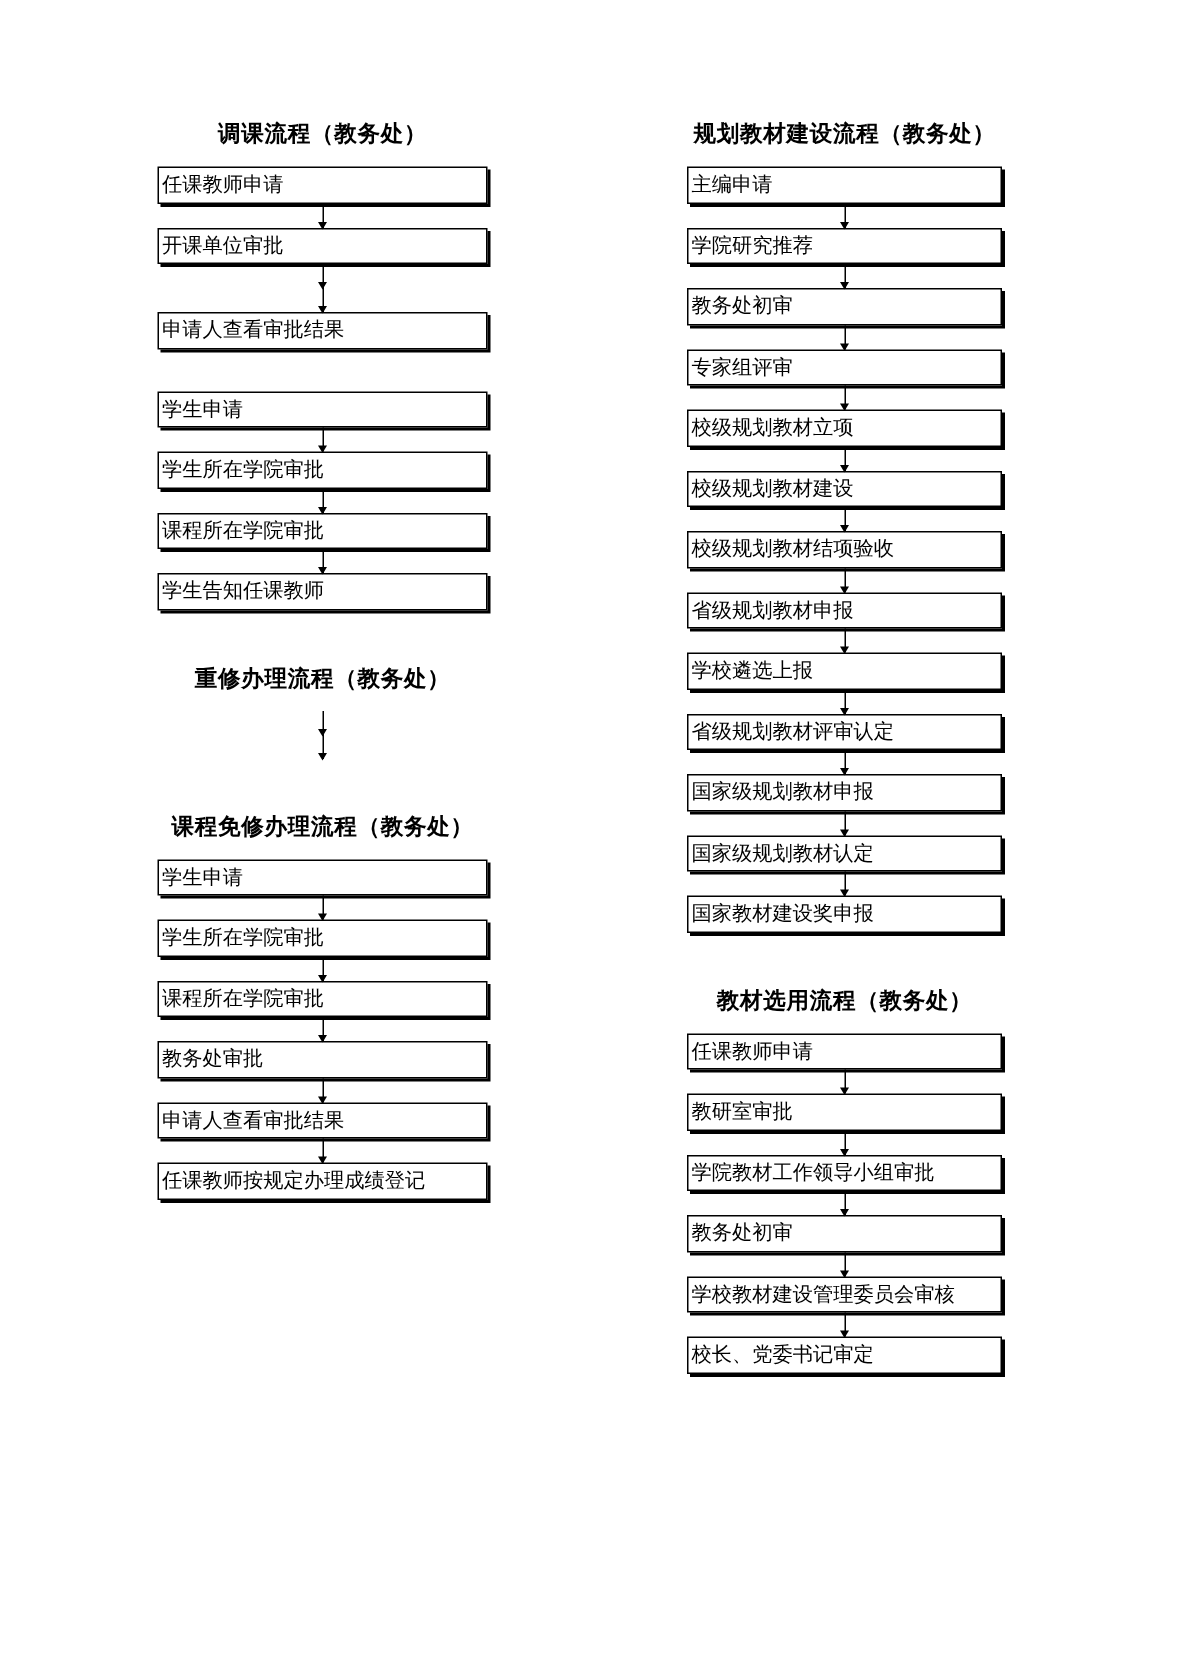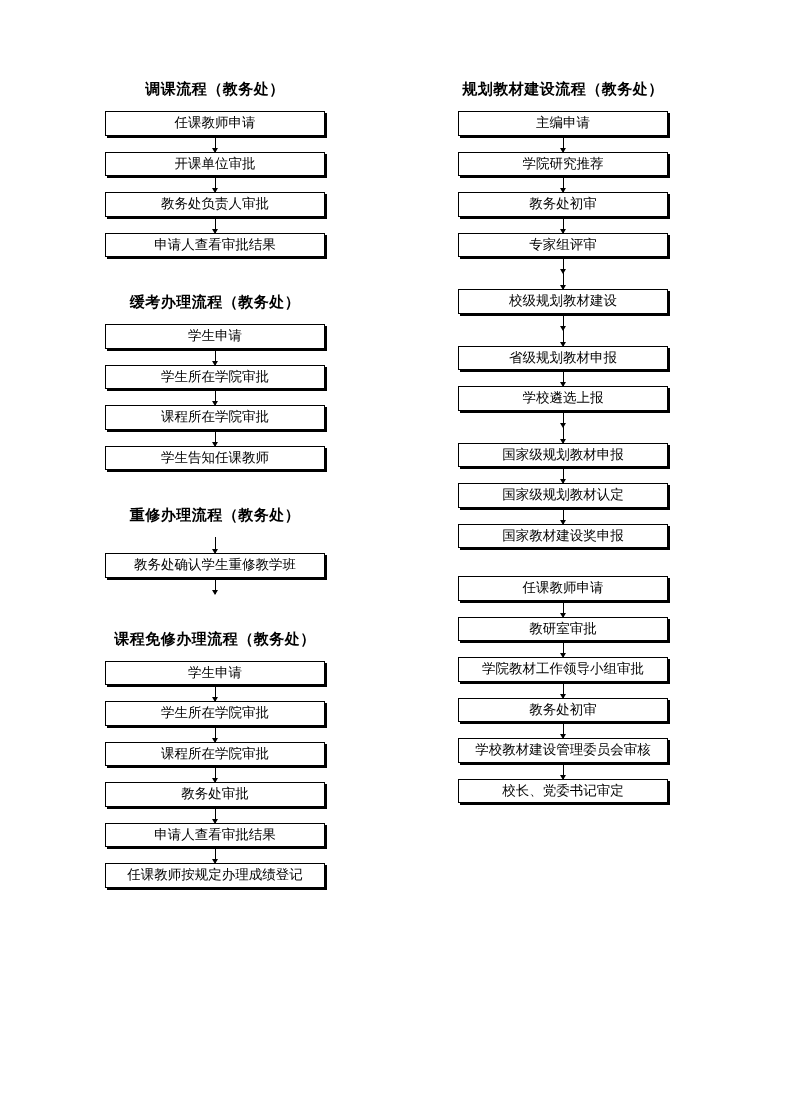--- a/index.html
+++ b/index.html
@@ -45,21 +45,20 @@
   }
   .flow-steps {
     display: flex;
     flex-direction: column;
     align-items: center;
   }
   .step {
     width: 220px;
     border: 1px solid #000000;
     box-shadow: 2px 2px 0 #000000;
-    text-align: center;
     font-size: 13.5px;
     line-height: 1.0;
     padding: 4px 2px 5px 2px;
     box-sizing: border-box;
     background: #ffffff;
     white-space: nowrap;
   }
   .col-right .step {
     width: 210px;
     font-family: Liberation Serif, serif;
@@ -92,48 +91,45 @@
 
     <div class="column col-left">
 
       <div class="flow-block">
         <div class="flow-title">调课流程（教务处）</div>
         <div class="flow-steps">
           <div class="step">任课教师申请</div>
           <div class="arrow"></div>
           <div class="step">开课单位审批</div>
           <div class="arrow"></div>
-          <div class="step">教务处负责人审批</div>
           <div class="arrow"></div>
           <div class="step">申请人查看审批结果</div>
         </div>
       </div>
 
       <div class="spacer-lg"></div>
 
       <div class="flow-block">
-        <div class="flow-title">缓考办理流程（教务处）</div>
         <div class="flow-steps">
           <div class="step">学生申请</div>
           <div class="arrow"></div>
           <div class="step">学生所在学院审批</div>
           <div class="arrow"></div>
           <div class="step">课程所在学院审批</div>
           <div class="arrow"></div>
           <div class="step">学生告知任课教师</div>
         </div>
       </div>
 
       <div class="spacer-lg"></div>
 
       <div class="flow-block">
         <div class="flow-title">重修办理流程（教务处）</div>
         <div class="flow-steps">
           <div class="arrow"></div>
-          <div class="step">教务处确认学生重修教学班</div>
           <div class="arrow"></div>
         </div>
       </div>
 
       <div class="spacer-lg"></div>
 
       <div class="flow-block">
         <div class="flow-title">课程免修办理流程（教务处）</div>
         <div class="flow-steps">
           <div class="step">学生申请</div>
@@ -158,40 +154,44 @@
         <div class="flow-title">规划教材建设流程（教务处）</div>
         <div class="flow-steps">
           <div class="step">主编申请</div>
           <div class="arrow"></div>
           <div class="step">学院研究推荐</div>
           <div class="arrow"></div>
           <div class="step">教务处初审</div>
           <div class="arrow"></div>
           <div class="step">专家组评审</div>
           <div class="arrow"></div>
+          <div class="step">校级规划教材立项</div>
           <div class="arrow"></div>
           <div class="step">校级规划教材建设</div>
           <div class="arrow"></div>
+          <div class="step">校级规划教材结项验收</div>
           <div class="arrow"></div>
           <div class="step">省级规划教材申报</div>
           <div class="arrow"></div>
           <div class="step">学校遴选上报</div>
           <div class="arrow"></div>
+          <div class="step">省级规划教材评审认定</div>
           <div class="arrow"></div>
           <div class="step">国家级规划教材申报</div>
           <div class="arrow"></div>
           <div class="step">国家级规划教材认定</div>
           <div class="arrow"></div>
           <div class="step">国家教材建设奖申报</div>
         </div>
       </div>
 
       <div class="spacer-lg"></div>
 
       <div class="flow-block">
+        <div class="flow-title">教材选用流程（教务处）</div>
         <div class="flow-steps">
           <div class="step">任课教师申请</div>
           <div class="arrow"></div>
           <div class="step">教研室审批</div>
           <div class="arrow"></div>
           <div class="step">学院教材工作领导小组审批</div>
           <div class="arrow"></div>
           <div class="step">教务处初审</div>
           <div class="arrow"></div>
           <div class="step">学校教材建设管理委员会审核</div>

